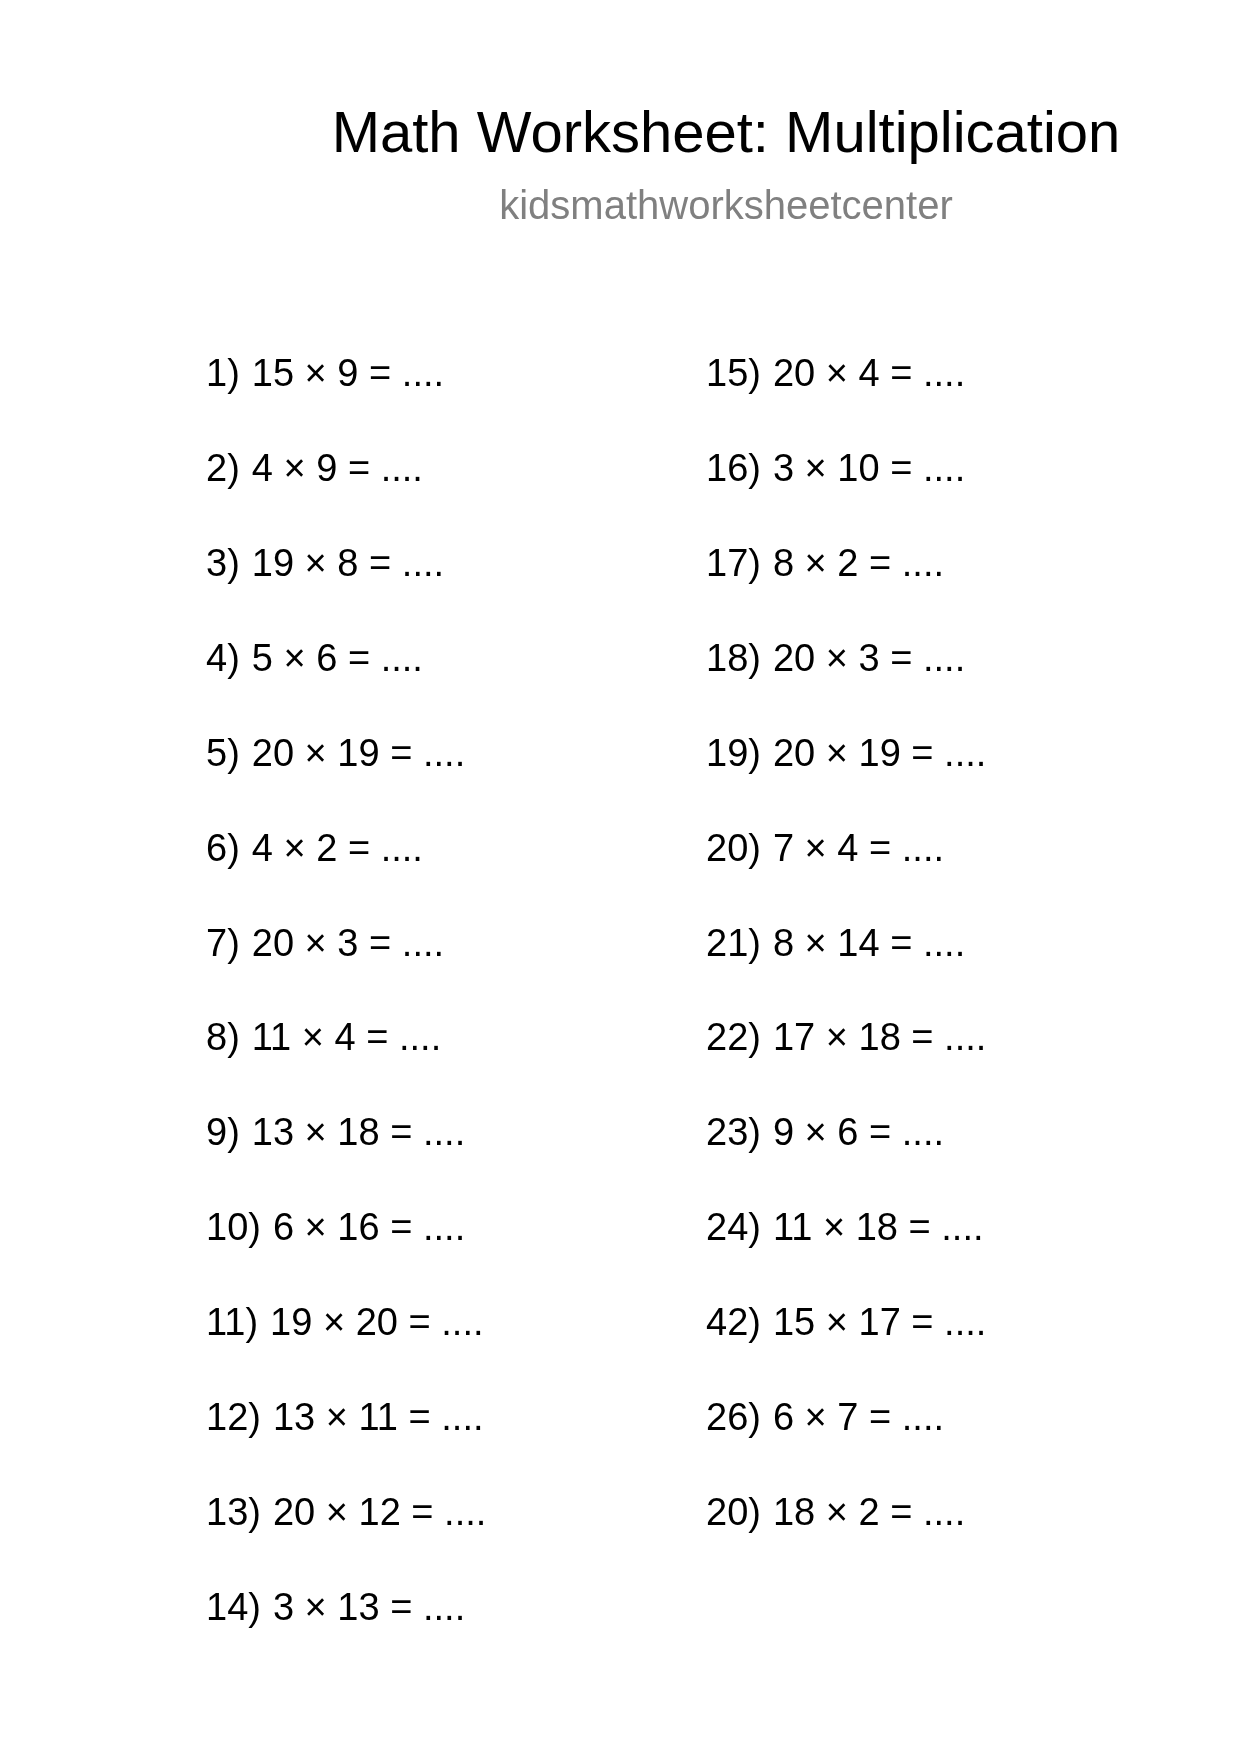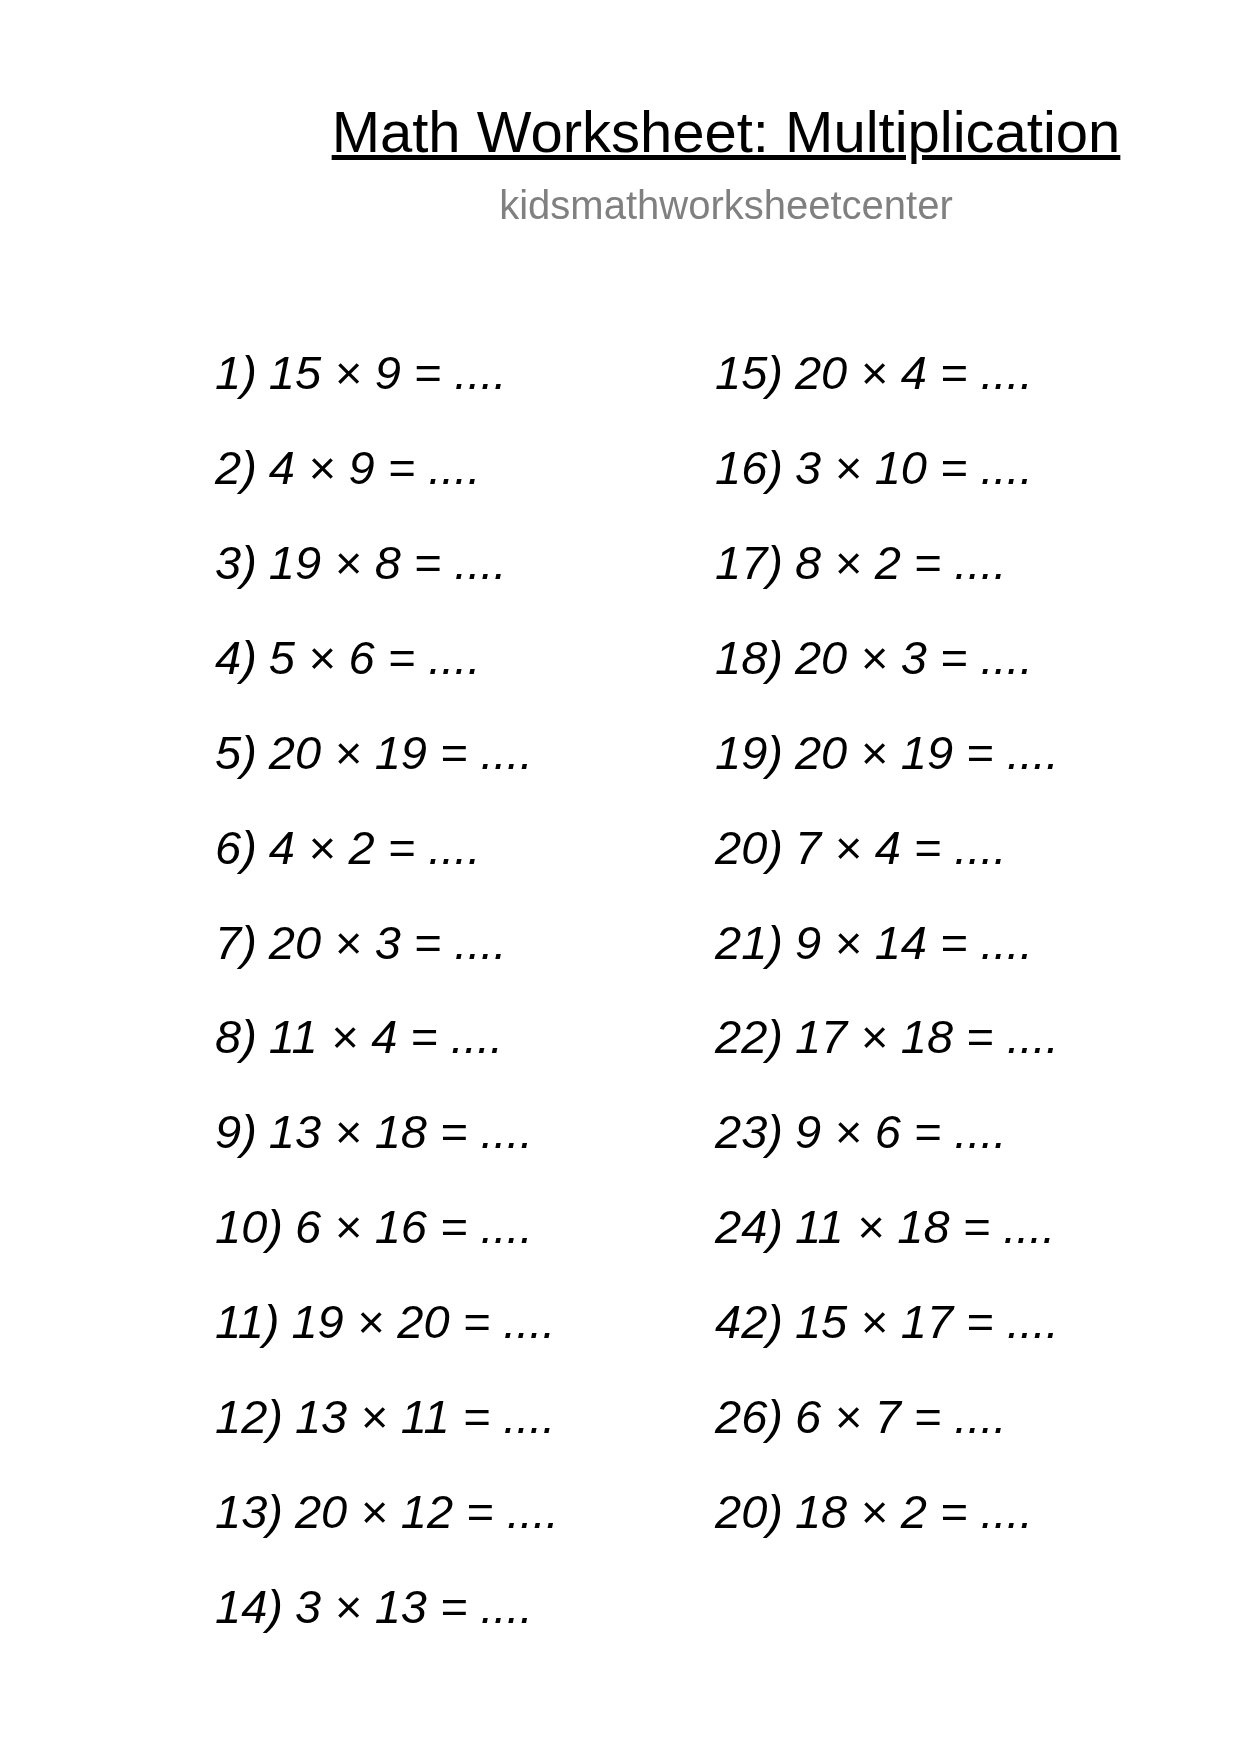--- a/index.html
+++ b/index.html
@@ -24,45 +24,43 @@
     }
     .title {
       position: absolute;
       left: 0;
       width: 800px;
       top: 99px;
       font-size: 58px;
       line-height: 66px;
       white-space: nowrap;
       color: #000000;
-      text-decoration: underline;
     }
     .subtitle {
       position: absolute;
       left: 0;
       width: 800px;
       top: 182px;
       font-size: 40px;
       line-height: 46px;
       white-space: nowrap;
       color: #808080;
     }
     .column {
       position: absolute;
       top: 0;
     }
     .col-left { left: 202px; }
     .col-right { left: 702px; }
     .problem {
       position: absolute;
-      left: 13px;
-      font-size: 47px;
+      left: 4px;
+      font-size: 38px;
       line-height: 52px;
       white-space: nowrap;
-      font-style: italic;
     }
     .problem .num { }
     .problem .expr { }
     .problem .blank { }
     .sp { display: inline-block; width: 12px; }
   </style>
 </head>
 <body>
 
 <div class="header">
@@ -87,20 +85,20 @@
   <div class="problem" style="top:1581px"><span class="num">14)</span><span class="sp"></span><span class="expr">3 × 13 =</span> <span class="blank">....</span></div>
 </div>
 
 <div class="column col-right">
   <div class="problem" style="top:347px"><span class="num">15)</span><span class="sp"></span><span class="expr">20 × 4 =</span> <span class="blank">....</span></div>
   <div class="problem" style="top:442px"><span class="num">16)</span><span class="sp"></span><span class="expr">3 × 10 =</span> <span class="blank">....</span></div>
   <div class="problem" style="top:537px"><span class="num">17)</span><span class="sp"></span><span class="expr">8 × 2 =</span> <span class="blank">....</span></div>
   <div class="problem" style="top:632px"><span class="num">18)</span><span class="sp"></span><span class="expr">20 × 3 =</span> <span class="blank">....</span></div>
   <div class="problem" style="top:727px"><span class="num">19)</span><span class="sp"></span><span class="expr">20 × 19 =</span> <span class="blank">....</span></div>
   <div class="problem" style="top:822px"><span class="num">20)</span><span class="sp"></span><span class="expr">7 × 4 =</span> <span class="blank">....</span></div>
-  <div class="problem" style="top:917px"><span class="num">21)</span><span class="sp"></span><span class="expr">9 × 14 =</span> <span class="blank">....</span></div>
+  <div class="problem" style="top:917px"><span class="num">21)</span><span class="sp"></span><span class="expr">8 × 14 =</span> <span class="blank">....</span></div>
   <div class="problem" style="top:1011px"><span class="num">22)</span><span class="sp"></span><span class="expr">17 × 18 =</span> <span class="blank">....</span></div>
   <div class="problem" style="top:1106px"><span class="num">23)</span><span class="sp"></span><span class="expr">9 × 6 =</span> <span class="blank">....</span></div>
   <div class="problem" style="top:1201px"><span class="num">24)</span><span class="sp"></span><span class="expr">11 × 18 =</span> <span class="blank">....</span></div>
   <div class="problem" style="top:1296px"><span class="num">42)</span><span class="sp"></span><span class="expr">15 × 17 =</span> <span class="blank">....</span></div>
   <div class="problem" style="top:1391px"><span class="num">26)</span><span class="sp"></span><span class="expr">6 × 7 =</span> <span class="blank">....</span></div>
   <div class="problem" style="top:1486px"><span class="num">20)</span><span class="sp"></span><span class="expr">18 × 2 =</span> <span class="blank">....</span></div>
 </div>
 
 </body></html>

